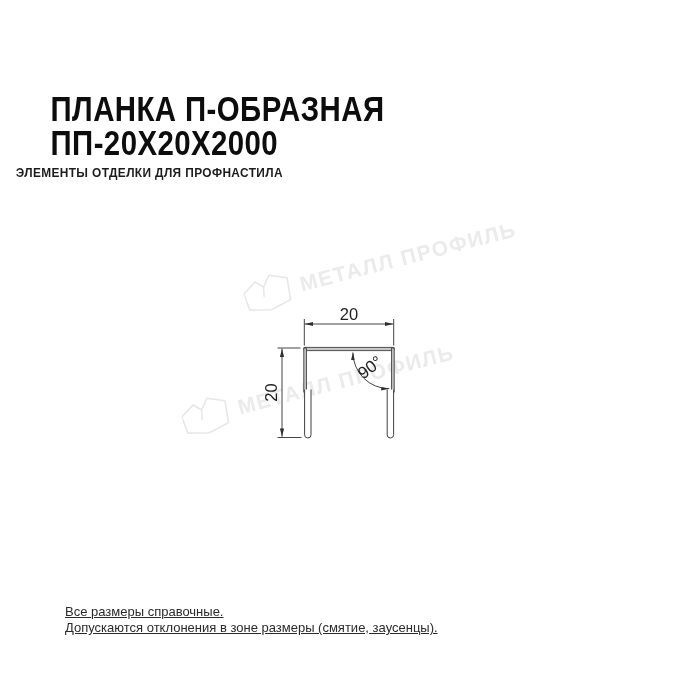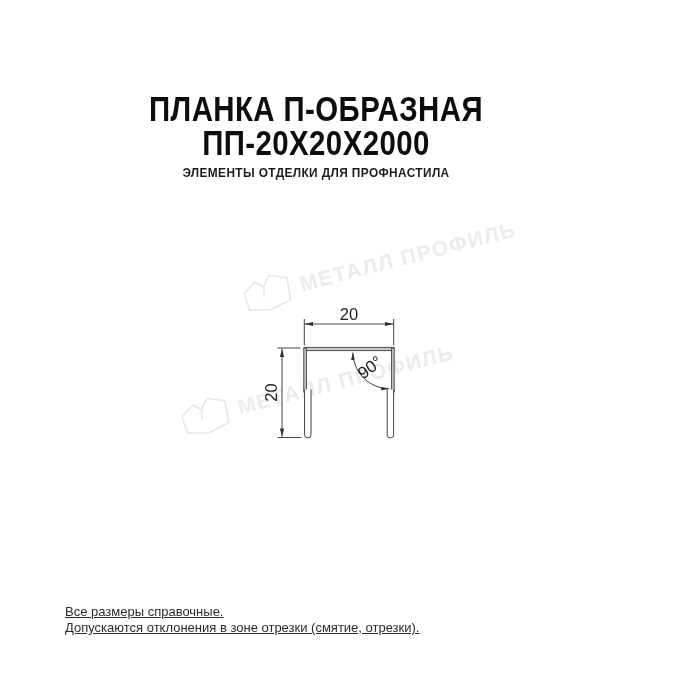--- a/index.html
+++ b/index.html
@@ -3,21 +3,21 @@
 <meta charset="utf-8">
 <style>
   html,body{margin:0;padding:0;}
   body{
     width:700px;height:700px;position:relative;overflow:hidden;
     background:#ffffff;
     font-family:"Liberation Sans", sans-serif;
     -webkit-font-smoothing:antialiased;
   }
   
-  .header{position:absolute;left:0;top:92px;width:632px;text-align:center;}
+  .header{position:absolute;left:0;top:92px;width:632px;text-align:left;}
   .title{
     font-weight:bold;color:#0d0d0d;font-size:35px;line-height:34px;
     letter-spacing:.5px;transform:scaleX(.84);transform-origin:50% 0;
     white-space:nowrap;
   }
   .subtitle{
     margin-top:6px;font-weight:bold;color:#1c1c1c;font-size:12.5px;
     letter-spacing:.4px;transform:scaleX(.95);transform-origin:50% 0;
     white-space:nowrap;
   }
@@ -102,14 +102,14 @@
   <g>
     <path d="M 352.9 352.6 A 36.4 36.4 0 0 0 389.3 388.7" fill="none" stroke="#2f2f2f" stroke-width="0.9"></path>
     <polygon points="352.9,352.2 351.1,360.1 354.7,360.1" fill="#2f2f2f"></polygon>
     <polygon points="389.2,388.7 381.2,386.9 381.2,390.5" fill="#2f2f2f"></polygon>
     <text transform="translate(373.5,372) rotate(-37)" text-anchor="middle" font-size="17" fill="#1f1f1f">90°</text>
   </g>
 </svg>
 
 <div class="footer">
   <div>Все размеры справочные.</div>
-  <div>Допускаются отклонения в зоне отрезки (смятие, отрезки).</div>
+  <div>Допускаются отклонения в зоне размеры (смятие, заусенцы).</div>
 </div>
 
 </body></html>

